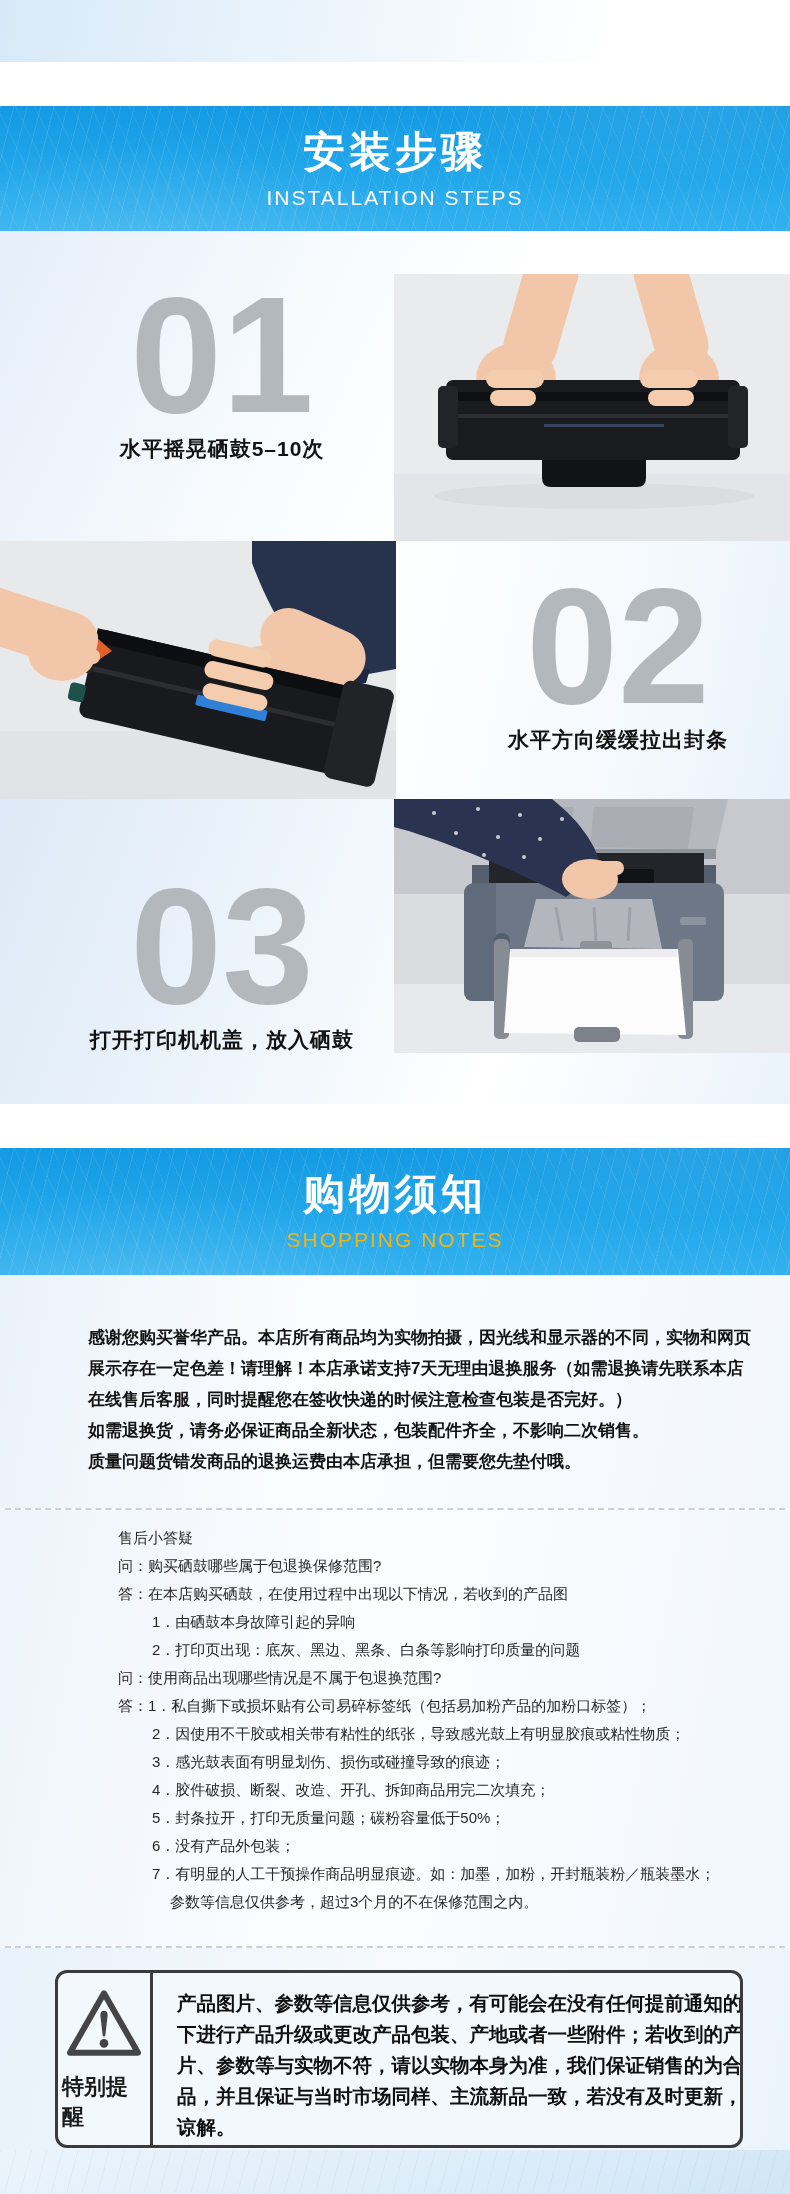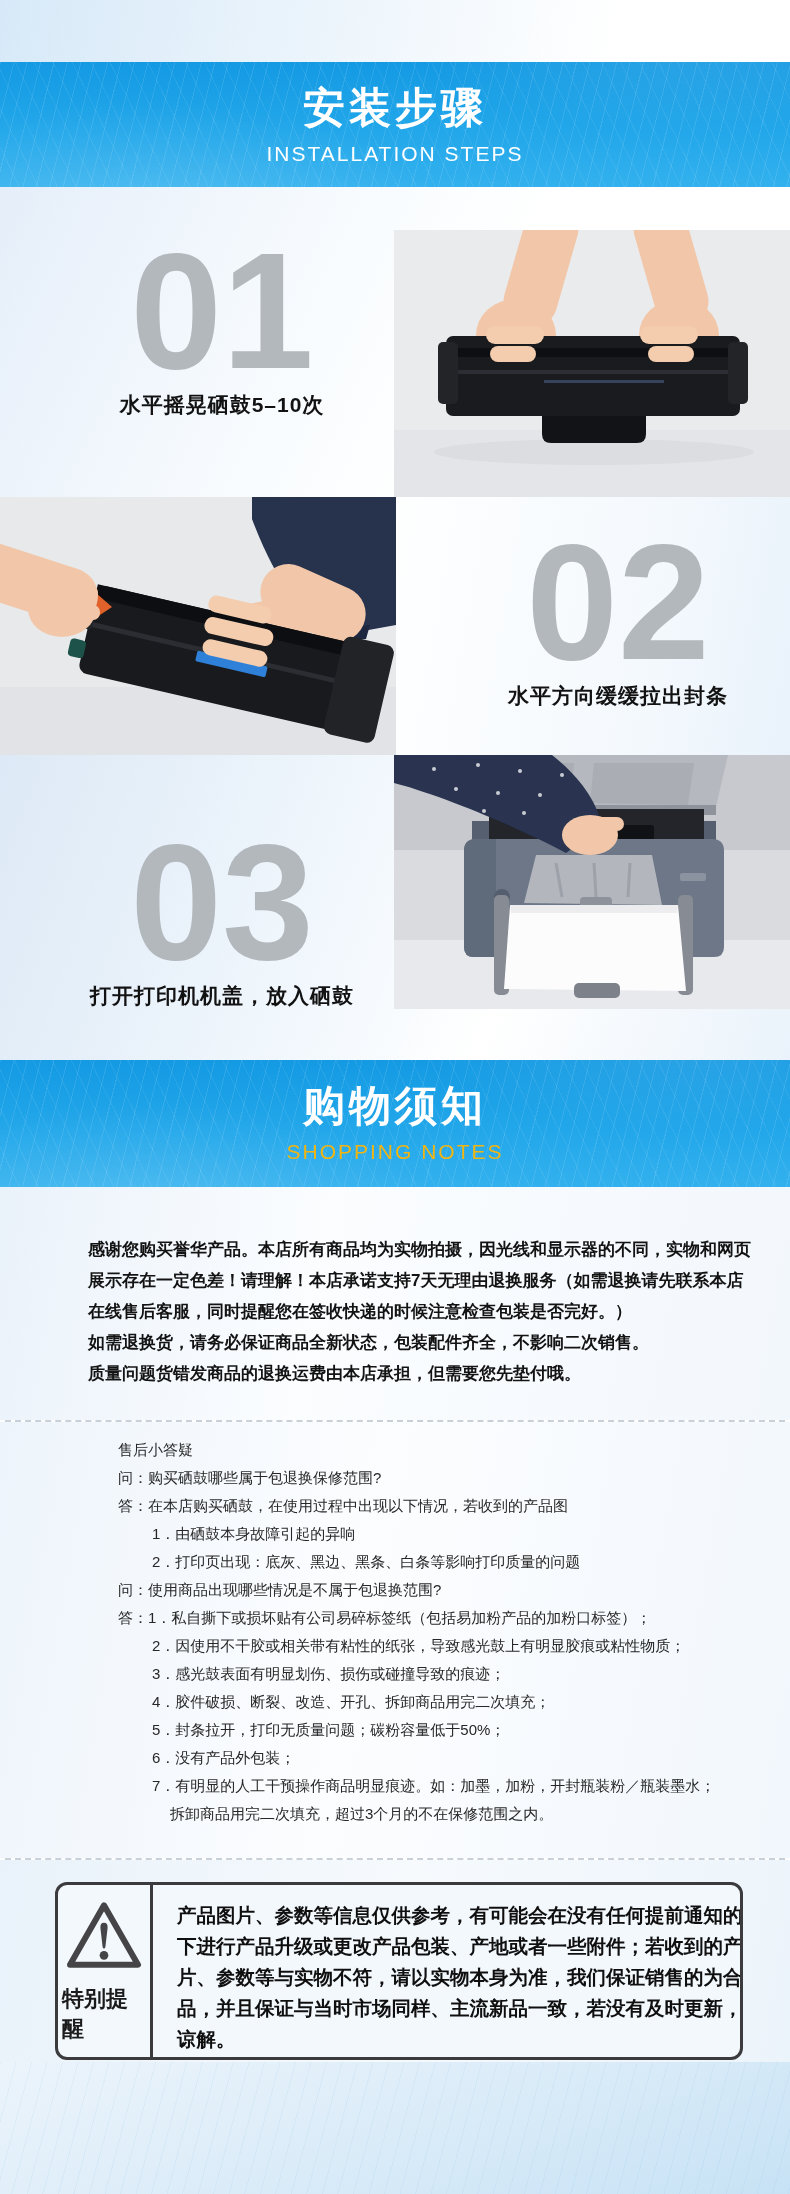--- a/index.html
+++ b/index.html
@@ -5,21 +5,21 @@
   * { margin:0; padding:0; box-sizing:border-box; }
   html,body { background:#ffffff; }
   body { width:790px; font-family:"Liberation Sans", sans-serif; }
   .page { width:790px; height:2194px; position:relative; overflow:hidden; background:#ffffff; }
 
   
   .top-strip { height:62px; background:linear-gradient(100deg,#d7e9f8 0%,#e9f3fb 35%,#ffffff 78%); }
 
   
   .banner { position:relative; height:125px; overflow:hidden; text-align:center;
-            background:linear-gradient(180deg,#149ae3 0%,#22a7ea 55%,#33b1ee 100%); }
+            background:linear-gradient(180deg,#149ae3 0%,#22a7ea 55%,#33b1ee 100%);margin-top:44px; }
   .banner.banner-shopping { height:127px; }
   .banner::before { content:""; position:absolute; inset:0;
       background:
         repeating-linear-gradient(104deg, rgba(255,255,255,0.10) 0 1px, transparent 1px 13px),
         repeating-linear-gradient(64deg, rgba(255,255,255,0.07) 0 1px, transparent 1px 17px),
         radial-gradient(ellipse 420px 160px at 18% 120%, rgba(255,255,255,0.14), transparent 70%),
         radial-gradient(ellipse 420px 160px at 88% -30%, rgba(255,255,255,0.12), transparent 70%);
       }
   .banner-title { position:relative; margin-top:18px; font-size:42px; font-weight:bold; color:#ffffff; letter-spacing:4px; }
   .banner-sub { position:relative; margin-top:6px; font-size:21px; letter-spacing:2px; color:#ffffff; }
@@ -249,21 +249,21 @@
     <p class="ind-a">1．由硒鼓本身故障引起的异响</p>
     <p class="ind-a">2．打印页出现：底灰、黑边、黑条、白条等影响打印质量的问题</p>
     <p>问：使用商品出现哪些情况是不属于包退换范围?</p>
     <p>答：1．私自撕下或损坏贴有公司易碎标签纸（包括易加粉产品的加粉口标签）；</p>
     <p class="ind-b">2．因使用不干胶或相关带有粘性的纸张，导致感光鼓上有明显胶痕或粘性物质；</p>
     <p class="ind-b">3．感光鼓表面有明显划伤、损伤或碰撞导致的痕迹；</p>
     <p class="ind-b">4．胶件破损、断裂、改造、开孔、拆卸商品用完二次填充；</p>
     <p class="ind-b">5．封条拉开，打印无质量问题；碳粉容量低于50%；</p>
     <p class="ind-b">6．没有产品外包装；</p>
     <p class="ind-b">7．有明显的人工干预操作商品明显痕迹。如：加墨，加粉，开封瓶装粉／瓶装墨水；</p>
-    <p class="ind-c">拆卸商品用完二次填充，超过3个月的不在保修范围之内。</p>
+    <p class="ind-c">参数等信息仅供参考，超过3个月的不在保修范围之内。</p>
   </div>
 
   <div class="divider"></div>
 
   <div class="reminder-wrap">
     <div class="reminder-box">
       <div class="reminder-left">
         <svg class="warn-icon" viewBox="0 0 120 112">
           <path d="M60,10 L111,99 L9,99 Z" fill="none" stroke="#454547" stroke-width="9" stroke-linejoin="round"></path>
           <path d="M60,36 q6,0 5.4,8 l-3,26 q-0.4,5 -2.4,5 t-2.4,-5 l-3,-26 q-0.6,-8 5.4,-8 z" fill="#454547"></path>

